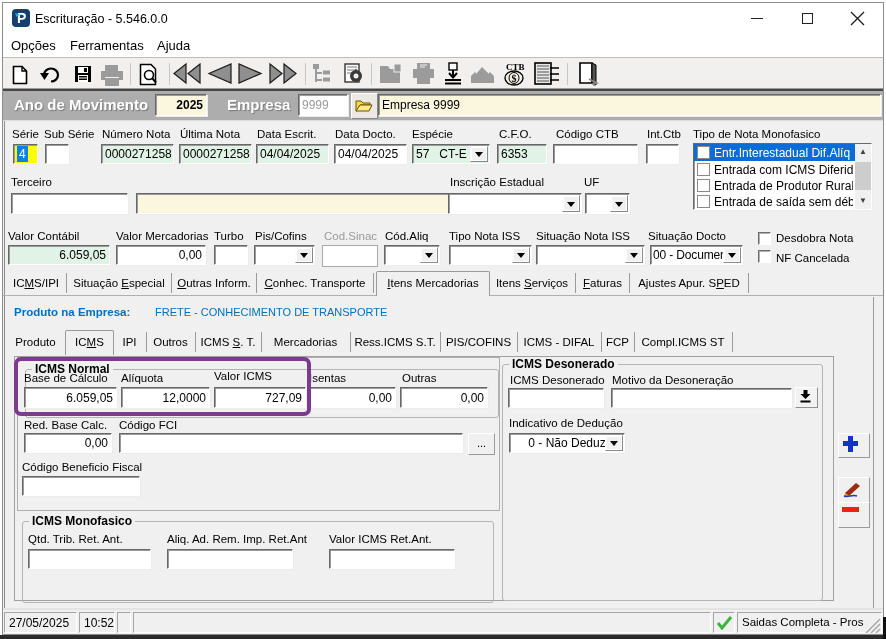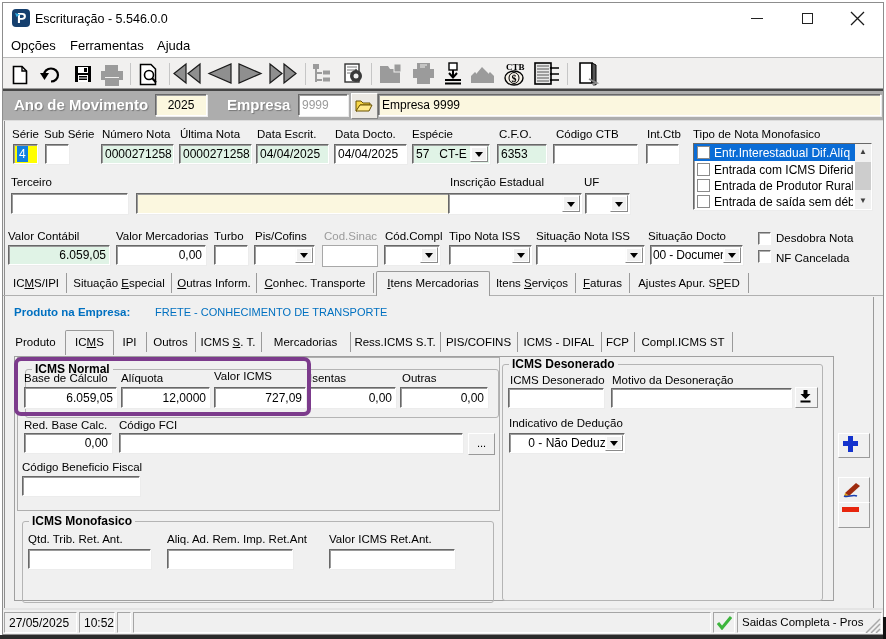--- a/index.html
+++ b/index.html
@@ -155,21 +155,21 @@
         <path d="M4 2 L16 2 L16 22 L4 22 Z" fill="#fff" stroke="#000" stroke-width="1.6"></path>
         <path d="M16 2 L20 4 L20 24 L16 22 Z" fill="#555" stroke="#000" stroke-width="1"></path>
         <path d="M13 18 L21 22 L17 23 L18.5 25" stroke="#888" stroke-width="1.6" fill="none"></path>
       </svg>
   </div>
 
   <div class="abs" style="left:3px;top:89px;width:880px;height:2px;background:#454545;"></div>
   <div class="abs" style="left:3px;top:91px;width:880px;height:29px;background:#adadad;border-bottom:1px solid #dcdcdc;"></div>
   <div class="abs" style="left:14px;top:96px;font-size:15px;font-weight:bold;color:#fff;text-shadow:1px 1px 1px #777;">Ano de Movimento</div>
   <div class="fld cream" style="left:155px;top:94px;width:52px;height:22px;">
-      <span class="in" style="font-weight:normal;text-align:center;">2025</span>
+      <span class="in" style="font-weight:bold;text-align:right;">2025</span>
     </div>
   <div class="abs" style="left:227px;top:96px;font-size:15px;font-weight:bold;color:#fff;text-shadow:1px 1px 1px #777;">Empresa</div>
   <div class="fld" style="left:298px;top:94px;width:50px;height:22px;">
       <span class="in" style="color:#9b9b9b;">9999</span>
     </div>
   <div class="abs" style="left:351px;top:93px;width:25px;height:24px;background:#ece9e4;border:1px solid #888;border-top-color:#fff;border-left-color:#fff;"></div>
   <svg style="left:355px;top:98px;" width="18" height="14" viewBox="0 0 18 14">
       <path d="M1 13 L1 3 L6 3 L8 5 L15 5 L15 7 L5 7 L2 13 Z" fill="#f7d648" stroke="#6b5200" stroke-width="1"></path>
       <path d="M5 7 L17 7 L14 13 L1 13 Z" fill="#ffe98a" stroke="#6b5200" stroke-width="1"></path>
     </svg>
@@ -247,21 +247,21 @@
   <div class="lbl" style="left:584px;top:176px;">UF</div>
   <div class="fld" style="left:585px;top:193px;width:45px;height:21px;">
       <span class="dd"></span>
     </div>
 
   <div class="lbl" style="left:8px;top:230px;">Valor Contábil</div>
   <div class="lbl" style="left:116px;top:230px;">Valor Mercadorias</div>
   <div class="lbl" style="left:214px;top:230px;">Turbo</div>
   <div class="lbl" style="left:255px;top:230px;">Pis/Cofins</div>
   <div class="lbl" style="left:324px;top:230px;color:#9b9b9b;">Cod.Sinac</div>
-  <div class="lbl" style="left:385px;top:230px;">Cód.Compl</div>
+  <div class="lbl" style="left:385px;top:230px;">Cód.Aliq</div>
   <div class="lbl" style="left:449px;top:230px;">Tipo Nota ISS</div>
   <div class="lbl" style="left:536px;top:230px;">Situação Nota ISS</div>
   <div class="lbl" style="left:648px;top:230px;">Situação Docto</div>
   <div class="fld green num" style="left:8px;top:245px;width:102px;height:20px;">
       <span class="in">6.059,05</span>
     </div>
   <div class="fld num" style="left:116px;top:245px;width:90px;height:20px;">
       <span class="in">0,00</span>
     </div>
   <div class="fld" style="left:214px;top:245px;width:34px;height:20px;"></div>

